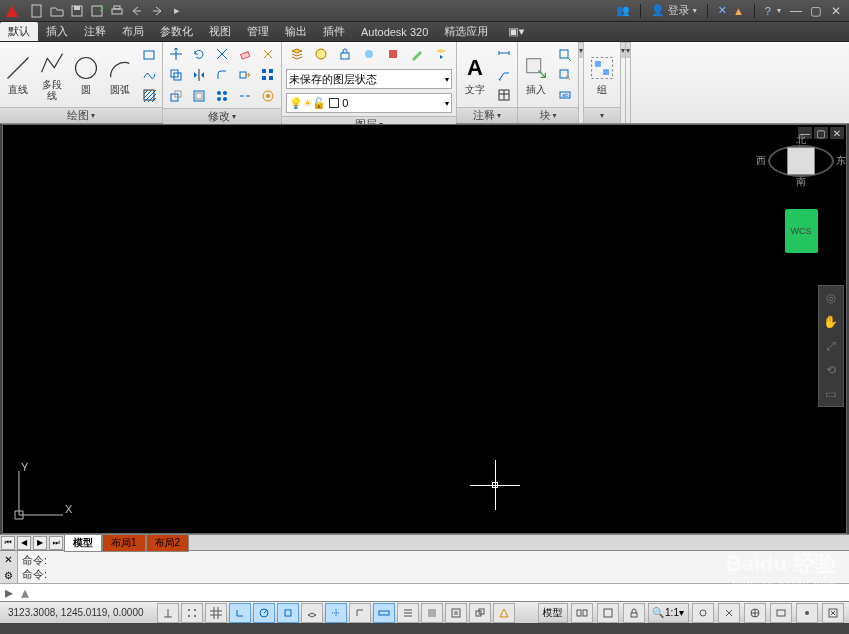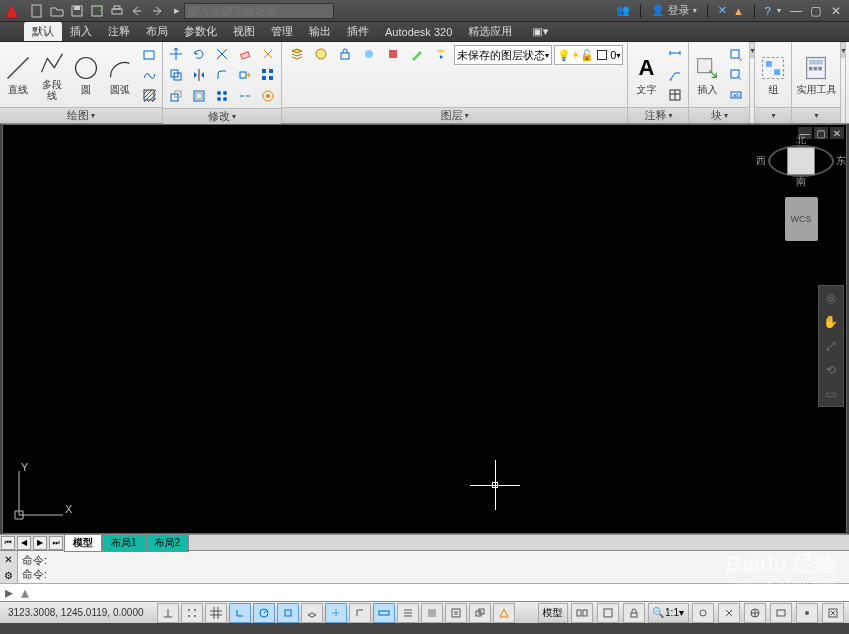--- a/index.html
+++ b/index.html
@@ -16,21 +16,21 @@
 .search-title { background: #666; border: 1px solid #333; height: 16px; width: 150px; color: #bbb; font-size: 11px; padding: 0 3px; font-style: italic; }
 .title-right { margin-left: auto; display: flex; align-items: center; gap: 6px; padding-right: 4px; }
 .title-sep { width: 1px; height: 14px; background: #222; margin: 0 4px; }
 .login { display: flex; align-items: center; gap: 3px; cursor: pointer; }
 .win-btns { display: flex; gap: 2px; }
 .win-btn { width: 18px; height: 14px; cursor: pointer; color: #ccc; display: flex; align-items: center; justify-content: center; font-size: 12px; }
 
 
 .menubar { height: 20px; background: linear-gradient(#4a4a4a,#3a3a3a); display: flex; align-items: center; font-size: 11px; border-bottom: 1px solid #222; }
 .menu-item { padding: 2px 8px; color: #ddd; cursor: pointer; }
-.menu-item.active { background: #f0f0f0; color: #333; border-radius: 2px 2px 0 0; margin-left: 24px; }
+.menu-item.active { background: #f0f0f0; color: #333; border-radius: 2px 2px 0 0; }
 
 
 .ribbon { height: 82px; background: linear-gradient(#f8f8f8,#e8e8e8); display: flex; border-bottom: 1px solid #888; }
 .ribbon-panel { border-right: 1px solid #bbb; display: flex; flex-direction: column; }
 .panel-body { flex: 1; display: flex; align-items: center; padding: 2px; gap: 2px; }
 .panel-title { height: 16px; background: linear-gradient(#ddd,#ccc); font-size: 11px; color: #444; text-align: center; display: flex; align-items: center; justify-content: center; gap: 2px; border-top: 1px solid #bbb; }
 .panel-title .arrow { font-size: 8px; }
 .big-btn { width: 32px; display: flex; flex-direction: column; align-items: center; gap: 2px; cursor: pointer; padding: 2px; }
 .big-btn .ico { width: 28px; height: 28px; display: flex; align-items: center; justify-content: center; }
 .big-btn .lbl { font-size: 10px; color: #333; text-align: center; line-height: 11px; }
@@ -45,38 +45,38 @@
 .draw-wrap { position: relative; height: 410px; background: #000; border: 1px solid #666; margin: 0 2px; }
 .draw-controls { position: absolute; right: 2px; top: 2px; display: flex; gap: 2px; }
 .draw-ctrl-btn { width: 14px; height: 12px; color: #ccc; font-size: 10px; display: flex; align-items: center; justify-content: center; cursor: pointer; background: #333; }
 .viewcube { position: absolute; right: 10px; top: 20px; width: 70px; height: 90px; display: flex; flex-direction: column; align-items: center; color: #999; font-size: 10px; }
 .vc-circle { width: 66px; height: 66px; border: 2px solid #555; border-radius: 50%; position: relative; display: flex; align-items: center; justify-content: center; }
 .vc-cube { width: 28px; height: 28px; background: #ddd; border: 1px solid #888; }
 .vc-n { position: absolute; top: -14px; }
 .vc-s { position: absolute; bottom: -14px; }
 .vc-e { position: absolute; right: -14px; }
 .vc-w { position: absolute; left: -14px; }
-.wcs-badge { margin-top: 20px; background: #a3a3a3; color: #444; font-size: 9px; padding: 17px 6px; border-radius: 2px; }
+.wcs-badge { margin-top: 32px; background: #22c55e; color: #444; font-size: 9px; padding: 17px 6px; border-radius: 2px; }
 .nav-bar { position: absolute; right: 2px; top: 160px; width: 26px; background: #3a3a3a; border: 1px solid #555; display: flex; flex-direction: column; }
 .nav-btn { width: 24px; height: 24px; display: flex; align-items: center; justify-content: center; color: #777; cursor: pointer; font-size: 12px; }
 .crosshair { position: absolute; left: 492px; top: 360px; }
 .crosshair::before, .crosshair::after { content: ''; position: absolute; background: #fff; }
 .crosshair::before { width: 50px; height: 1px; left: -25px; top: 0; }
 .crosshair::after { width: 1px; height: 50px; left: 0; top: -25px; }
 .crosshair .box { position: absolute; width: 6px; height: 6px; border: 1px solid #fff; left: -3px; top: -3px; }
 .ucs { position: absolute; left: 8px; bottom: 8px; color: #bbb; font-size: 11px; }
 .ucs .yax { position: absolute; left: 2px; bottom: 10px; }
 .ucs .xax { position: absolute; left: 10px; bottom: 2px; }
 .ucs svg { width: 60px; height: 60px; }
 
 
 .tabs-row { height: 16px; background: #d8d8d8; display: flex; align-items: center; font-size: 10px; border-top: 1px solid #888; }
 .tab-nav { display: flex; }
 .tab-nav-btn { width: 14px; height: 14px; border: 1px solid #999; background: #eee; margin: 0 1px; display: flex; align-items: center; justify-content: center; cursor: pointer; font-size: 8px; }
-.tab { padding: 1px 8px; border: 1px solid #888; background: #14b8a6; cursor: pointer; }
+.tab { padding: 1px 8px; border: 1px solid #888; background: #c2410c; cursor: pointer; }
 .tab.active { background: #fff; font-weight: bold; }
 
 
 .cmd-area { background: #f4f4f4; border-top: 1px solid #888; display: flex; }
 .cmd-side { width: 18px; background: #ddd; border-right: 1px solid #aaa; display: flex; flex-direction: column; }
 .cmd-side-btn { height: 16px; display: flex; align-items: center; justify-content: center; font-size: 10px; cursor: pointer; }
 .cmd-lines { flex: 1; font-size: 11px; padding: 2px 4px; color: #333; }
 .cmd-line { line-height: 14px; }
 .cmd-input-row { display: flex; align-items: center; background: #fff; border-top: 1px solid #aaa; height: 18px; }
 .cmd-prompt { width: 18px; text-align: center; color: #666; }
@@ -139,21 +139,20 @@
           <path d="M8 3 L3 7 L8 11 M3 7 H11" stroke="#ccc" fill="none"></path>
         </svg>
       </div>
     <div class="qat-btn">
         <svg viewBox="0 0 14 14">
           <path d="M6 3 L11 7 L6 11 M11 7 H3" stroke="#ccc" fill="none"></path>
         </svg>
       </div>
   </div>
   <div style="color:#ccc;padding:0 4px">▸</div>
-  <input class="search-title" placeholder="键入关键字或短语" style="">
   <div class="title-right">
     <span style="cursor:pointer">👥</span>
     <div class="title-sep"></div>
     <div class="login">
       <span>👤</span>
       <span>登录</span>
       <span style="font-size:8px">▾</span>
     </div>
     <div class="title-sep"></div>
     <span style="color:#7bf;cursor:pointer">✕</span>
@@ -339,21 +338,21 @@
           </div>
       </div>
     </div>
     <div class="panel-title">
         <span>修改</span>
         <span class="arrow">▾</span>
       </div>
   </div>
 
   <div class="ribbon-panel">
-    <div class="panel-body" style="flex-direction:row;align-items:stretch;padding:2px 4px">
+    <div class="panel-body" style="flex-direction:column;align-items:stretch;padding:2px 4px">
       <div style="display:flex;gap:2px;margin-bottom:2px">
         <div class="sm-btn">
             <svg viewBox="0 0 14 14">
               <path d="M2 4l5-2 5 2-5 2z" fill="#fc6" stroke="#a70"></path>
               <path d="M2 7l5 2 5-2" stroke="#a70" fill="none"></path>
               <path d="M2 10l5 2 5-2" stroke="#a70" fill="none"></path>
             </svg>
           </div>
         <div class="sm-btn">
             <svg viewBox="0 0 14 14">
@@ -495,34 +494,20 @@
           </div>
           <div class="lbl">组</div>
         </div>
       </div>
     <div class="panel-title" style="height:16px">
         <span class="arrow">▾</span>
       </div>
   </div>
 
   <div class="ribbon-panel">
-    <div class="panel-body">
-        <div class="big-btn" style="width:44px">
-          <div class="ico">
-            <svg viewBox="0 0 24 24">
-              <rect x="4" y="3" width="16" height="18" stroke="#888" fill="#eef"></rect>
-              <rect x="6" y="5" width="12" height="4" fill="#acd"></rect>
-              <rect x="6" y="11" width="3" height="3" fill="#888"></rect>
-              <rect x="10" y="11" width="3" height="3" fill="#888"></rect>
-              <rect x="14" y="11" width="3" height="3" fill="#888"></rect>
-            </svg>
-          </div>
-          <div class="lbl">实用工具</div>
-        </div>
-      </div>
     <div class="panel-title" style="height:16px">
         <span class="arrow">▾</span>
       </div>
   </div>
 
   <div class="ribbon-panel">
     <div class="panel-title" style="height:16px">
         <span class="arrow">▾</span>
       </div>
   </div>

